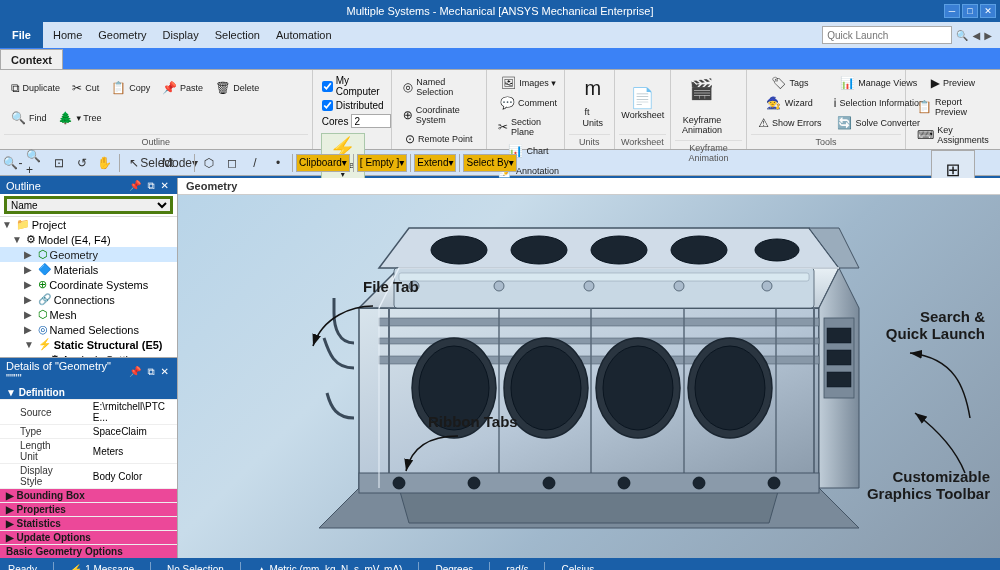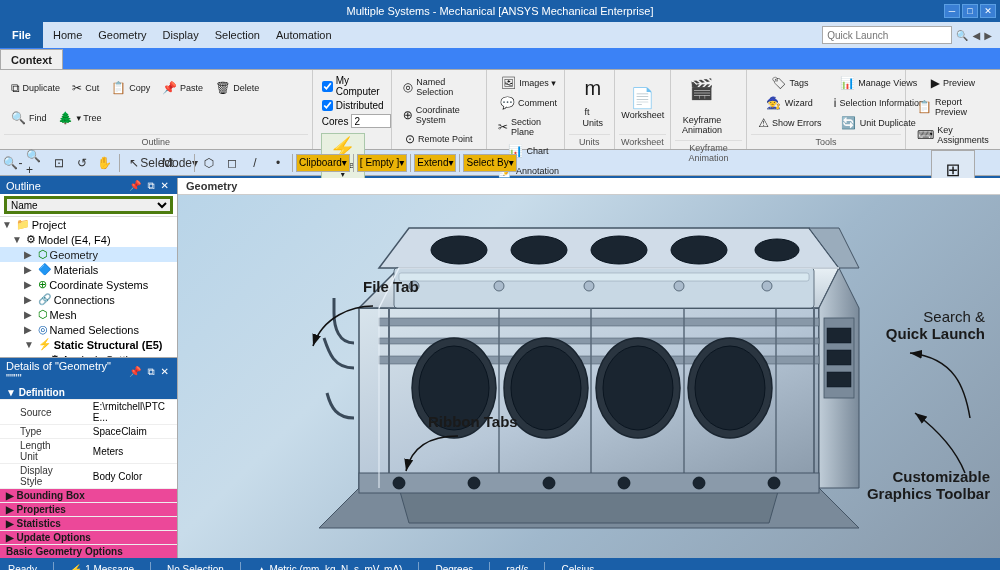--- a/index.html
+++ b/index.html
@@ -280,21 +280,21 @@
         <div class="ribbon-btn ribbon-btn-small">
           <span class="rb-icon-sm">📊</span>
             <span>Manage Views</span>
         </div>
         <div class="ribbon-btn ribbon-btn-small">
           <span class="rb-icon-sm">ℹ</span>
             <span>Selection Information</span>
         </div>
         <div class="ribbon-btn ribbon-btn-small">
           <span class="rb-icon-sm">🔄</span>
-            <span>Unit Duplicate</span>
+            <span>Solve Converter</span>
         </div>
       </div>
       <div class="ribbon-group-label">Tools</div>
     </div>
 
     <div class="ribbon-group" style="border-right:none;">
       <div class="ribbon-group-content" style="flex-direction:column;">
         <div class="ribbon-btn ribbon-btn-small">
           <span class="rb-icon-sm">▶</span>
             <span>Preview</span>
@@ -585,21 +585,21 @@
         <path d="M60 5 C40 5 15 10 8 40" stroke="#111" stroke-width="1.5" fill="none" marker-end="url(#arrowhead3)"></path>
         <defs>
           <marker id="arrowhead3" markerWidth="8" markerHeight="6" refX="8" refY="3" orient="auto">
             <polygon points="0 0, 8 3, 0 6" fill="#111"></polygon>
           </marker>
         </defs>
       </svg>
     </div>
 
     <div style="position:absolute; top:130px; right:15px; text-align:right;">
-      <span style="font-size:15px; font-weight:normal; color:#1a1a1a; font-family: Arial, sans-serif; display:block;">Search &amp;</span>
+      <span style="font-size:15px; font-weight:bold; color:#1a1a1a; font-family: Arial, sans-serif; display:block;">Search &amp;</span>
       <span style="font-size:15px; font-weight:bold; color:#1a1a1a; font-family: Arial, sans-serif; display:block;">Quick Launch</span>
       <svg width="80" height="80" style="position:absolute; top:40px; right:5px;">
         <path d="M70 70 C65 40 55 10 10 5" stroke="#111" stroke-width="1.5" fill="none" marker-end="url(#arrowhead4)"></path>
         <defs>
           <marker id="arrowhead4" markerWidth="8" markerHeight="6" refX="8" refY="3" orient="auto">
             <polygon points="0 0, 8 3, 0 6" fill="#111"></polygon>
           </marker>
         </defs>
       </svg>
     </div>

